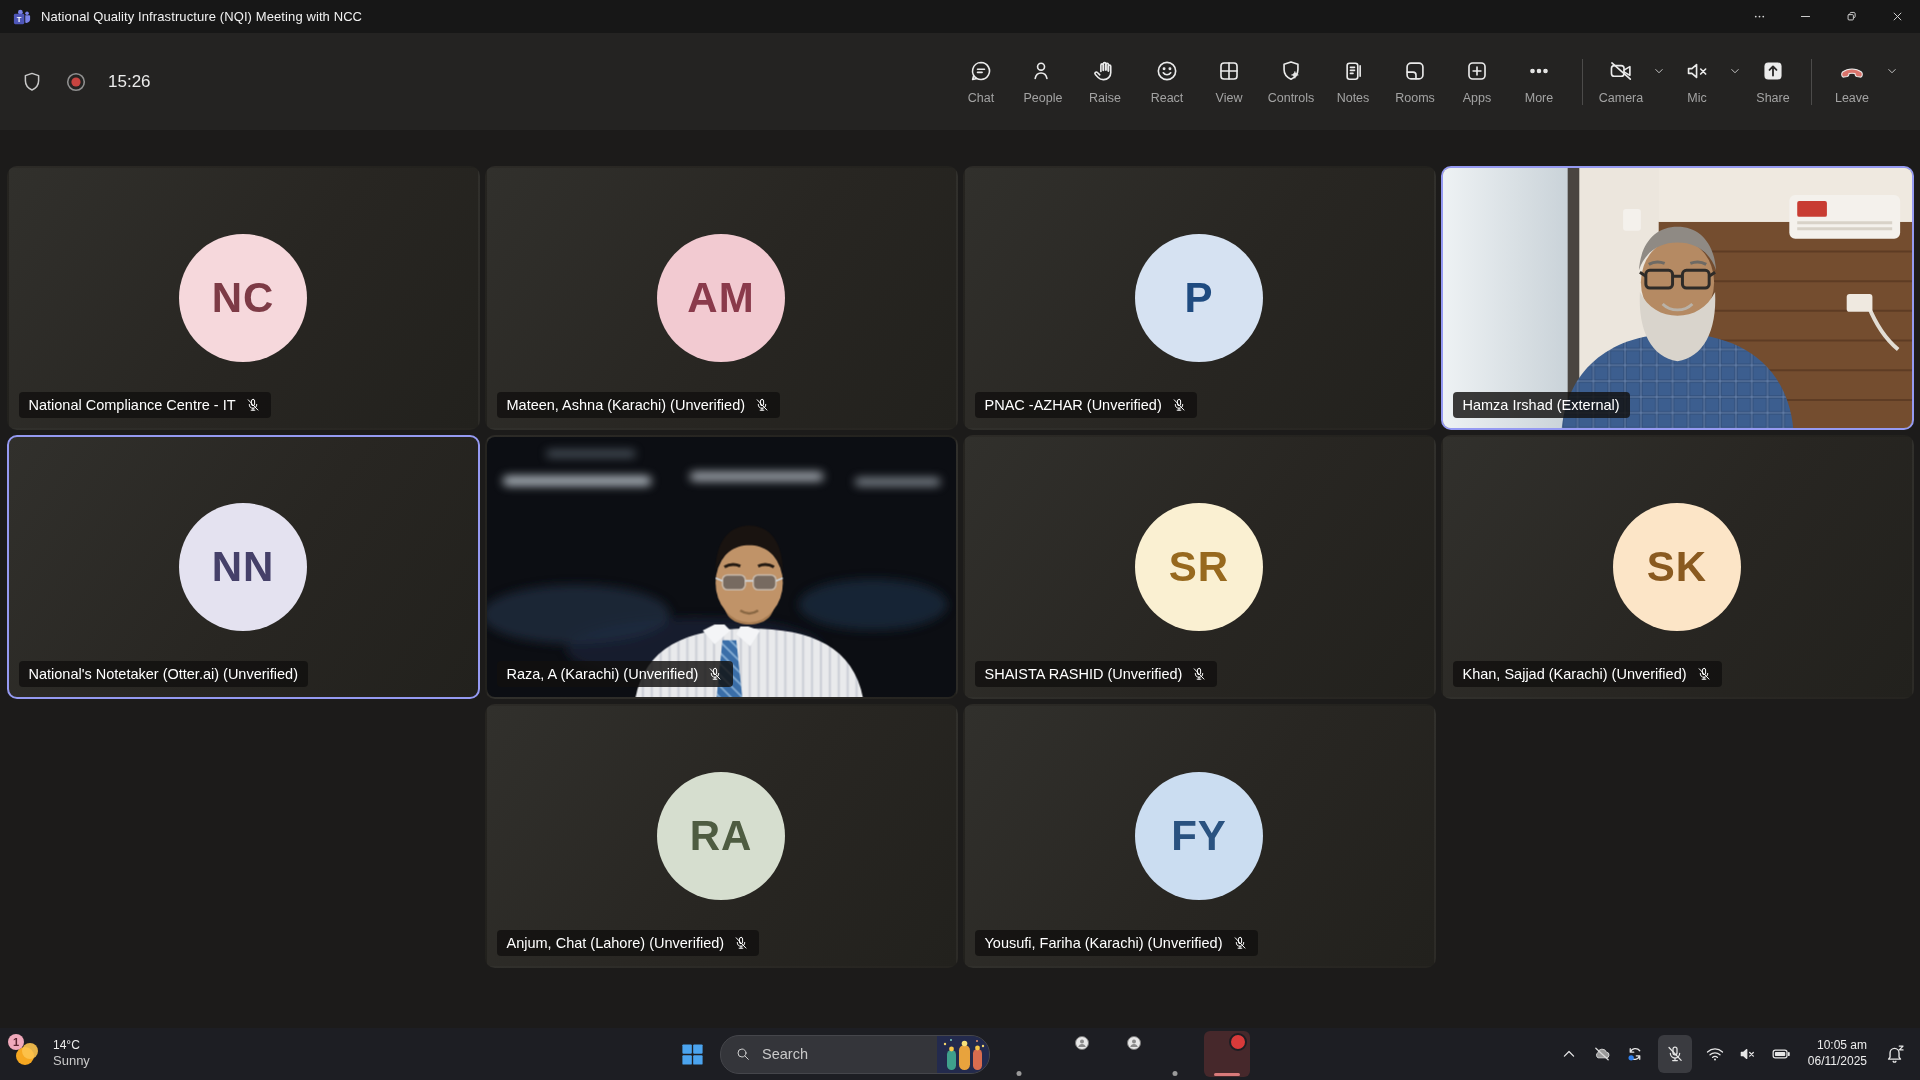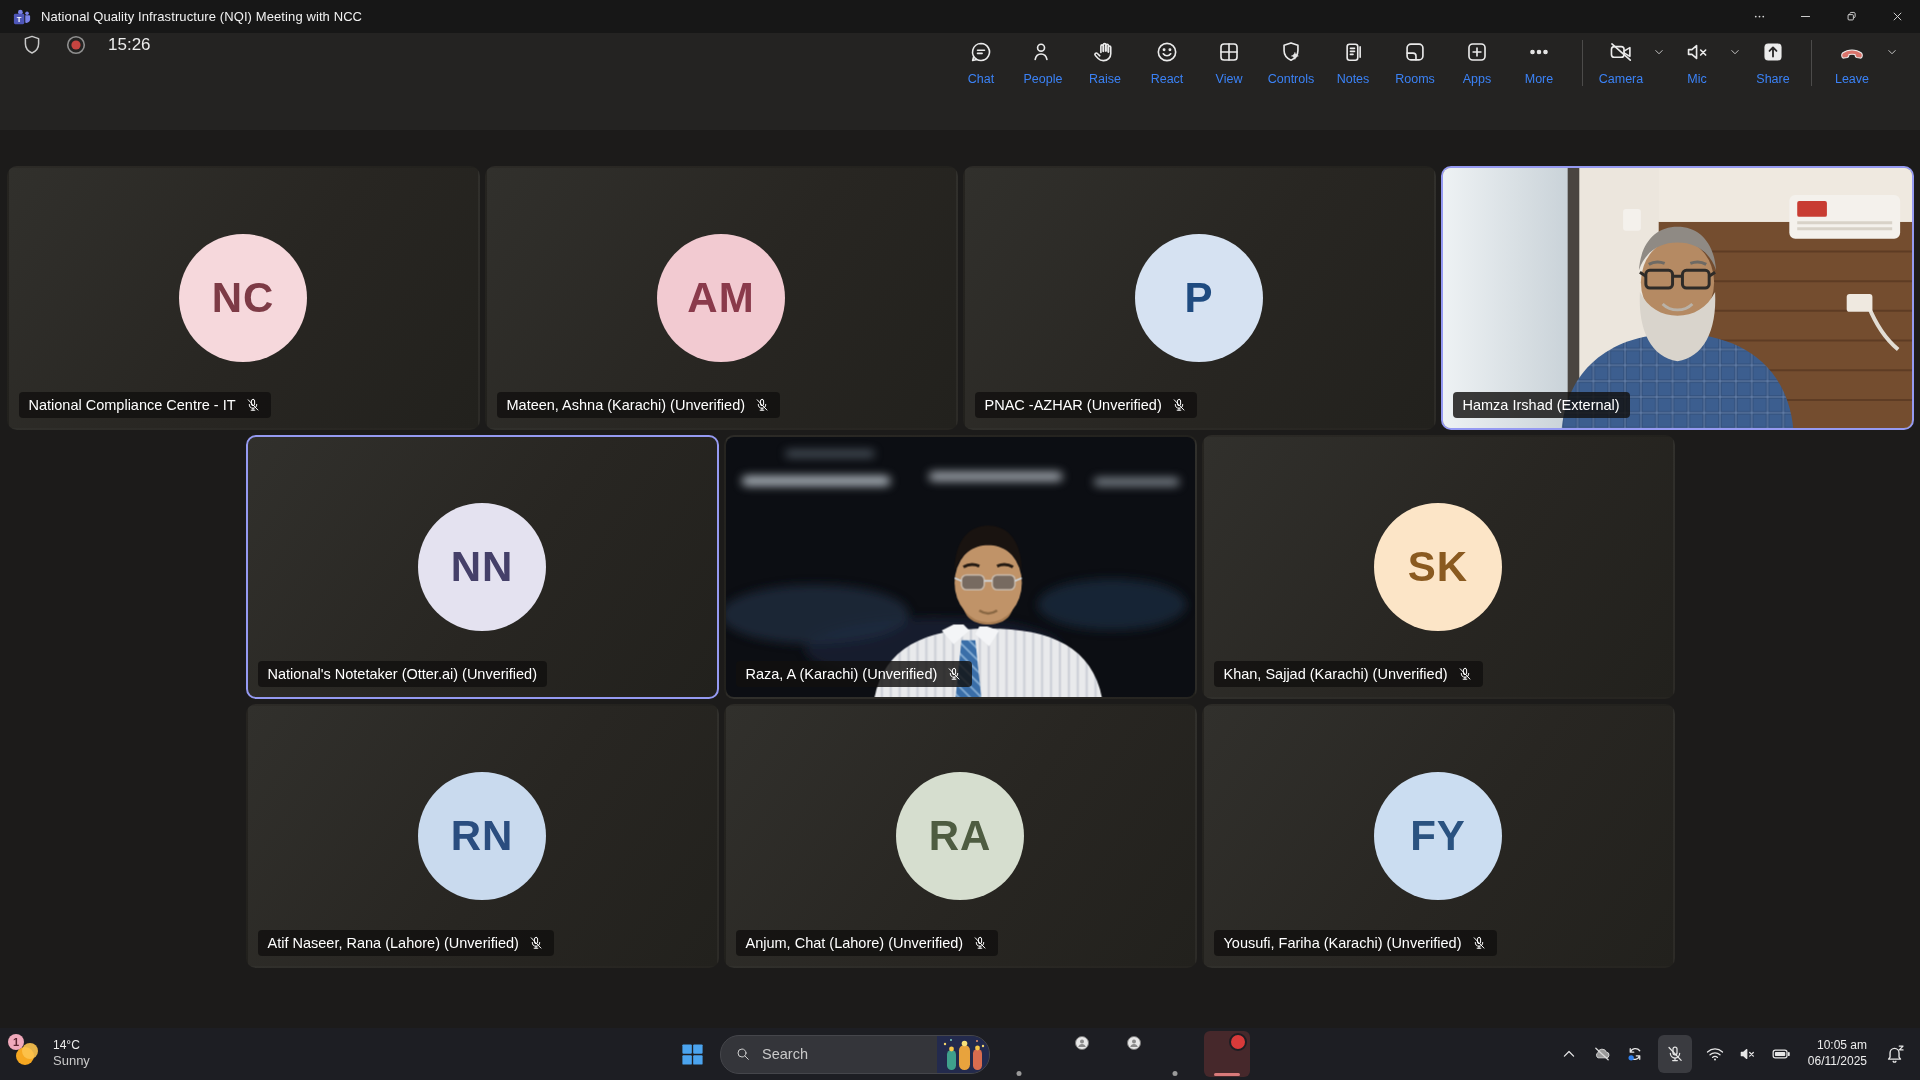--- a/index.html
+++ b/index.html
@@ -13,29 +13,29 @@
 
   
   .titlebar{height:33px;background:#171717;display:flex;align-items:center;}
   .titlebar .app-logo{width:18px;height:18px;margin-left:13px;}
   .titlebar .title{font-size:13px;color:#f1f1f1;margin-left:10px;letter-spacing:.1px;}
   .win-controls{margin-left:auto;display:flex;height:33px;}
   .win-btn{width:46px;height:33px;display:flex;align-items:center;justify-content:center;background:transparent;border:0;cursor:pointer;color:#d9d9d9;}
   .win-btn svg{width:15px;height:15px;}
 
   
-  .toolbar{height:97px;background:#242322;display:flex;align-items:flex-start;padding:0 16px 0 0;}
+  .toolbar{height:97px;background:#242322;display:flex;align-items:center;padding:0 16px 0 0;}
   .toolbar-left{display:flex;align-items:center;gap:20px;padding-left:20px;}
   .status-icon{width:24px;height:24px;}
   .timer{font-size:17px;color:#ececec;}
   .toolbar-right{margin-left:auto;display:flex;align-items:center;}
   .tb-btn{width:62px;background:transparent;border:0;color:#e3e3e3;display:flex;flex-direction:column;align-items:center;gap:7px;cursor:pointer;padding:6px 0;border-radius:6px;}
   .tb-icon-wrap{position:relative;width:26px;height:26px;}
   .tb-icon-wrap svg{width:26px;height:26px;stroke:#ebebeb;}
-  .tb-label{font-size:12.5px;color:#3b82f6;white-space:nowrap;}
+  .tb-label{font-size:12.5px;color:#a3a3a3;white-space:nowrap;}
   .tb-device{display:flex;align-items:flex-start;}
   .chev-btn{width:24px;background:transparent;border:0;color:#d8d8d8;cursor:pointer;padding:12px 0 0 0;}
   .chev-btn svg{width:14px;height:14px;margin:0 auto;}
   .vsep{width:1px;height:46px;background:#4c4b4a;margin:0 12px;}
 
   
   .stage{height:898px;display:flex;flex-direction:column;align-items:center;padding-top:36px;box-sizing:border-box;gap:5px;background:#1c1b1a;}
   .tile-row{display:flex;gap:5px;}
   .tile{
     width:473px;height:264px;border-radius:10px;position:relative;
@@ -455,49 +455,49 @@
             <svg viewBox="0 0 24 24" fill="none" stroke="currentColor" stroke-width="1.5" stroke-linecap="round" stroke-linejoin="round">
               <rect x="9.6" y="3.6" width="4.8" height="9.4" rx="2.4"></rect>
               <path d="M6.4 11.2a5.6 5.6 0 0 0 11.2 0"></path>
               <path d="M12 16.8v3M9.2 19.8h5.6"></path>
               <path d="M4.8 4.2l14.6 15.4"></path>
             </svg>
           </span>
       </div>
       </div>
       <div class="tile">
-        <div class="avatar" style="background:#fce5c7;color:#8a5a20">SK</div>
-        <div class="name-pill">
-        <span>Khan, Sajjad (Karachi) (Unverified)</span>
+        <div class="avatar" style="background:#faf0d2;color:#97691e">SR</div>
+        <div class="name-pill">
+        <span>SHAISTA RASHID (Unverified)</span>
         <span class="mic-ic">
             <svg viewBox="0 0 24 24" fill="none" stroke="currentColor" stroke-width="1.5" stroke-linecap="round" stroke-linejoin="round">
               <rect x="9.6" y="3.6" width="4.8" height="9.4" rx="2.4"></rect>
               <path d="M6.4 11.2a5.6 5.6 0 0 0 11.2 0"></path>
               <path d="M12 16.8v3M9.2 19.8h5.6"></path>
               <path d="M4.8 4.2l14.6 15.4"></path>
             </svg>
           </span>
       </div>
       </div>
-    </div>
-    <div class="tile-row">
       <div class="tile">
-        <div class="avatar" style="background:#c9daee;color:#2a4d7f">RN</div>
-        <div class="name-pill">
-        <span>Atif Naseer, Rana (Lahore) (Unverified)</span>
+        <div class="avatar" style="background:#fce5c7;color:#8a5a20">SK</div>
+        <div class="name-pill">
+        <span>Khan, Sajjad (Karachi) (Unverified)</span>
         <span class="mic-ic">
             <svg viewBox="0 0 24 24" fill="none" stroke="currentColor" stroke-width="1.5" stroke-linecap="round" stroke-linejoin="round">
               <rect x="9.6" y="3.6" width="4.8" height="9.4" rx="2.4"></rect>
               <path d="M6.4 11.2a5.6 5.6 0 0 0 11.2 0"></path>
               <path d="M12 16.8v3M9.2 19.8h5.6"></path>
               <path d="M4.8 4.2l14.6 15.4"></path>
             </svg>
           </span>
       </div>
       </div>
+    </div>
+    <div class="tile-row">
       <div class="tile">
         <div class="avatar" style="background:#d6decf;color:#4e5c41">RA</div>
         <div class="name-pill">
         <span>Anjum, Chat (Lahore) (Unverified)</span>
         <span class="mic-ic">
             <svg viewBox="0 0 24 24" fill="none" stroke="currentColor" stroke-width="1.5" stroke-linecap="round" stroke-linejoin="round">
               <rect x="9.6" y="3.6" width="4.8" height="9.4" rx="2.4"></rect>
               <path d="M6.4 11.2a5.6 5.6 0 0 0 11.2 0"></path>
               <path d="M12 16.8v3M9.2 19.8h5.6"></path>
               <path d="M4.8 4.2l14.6 15.4"></path>

